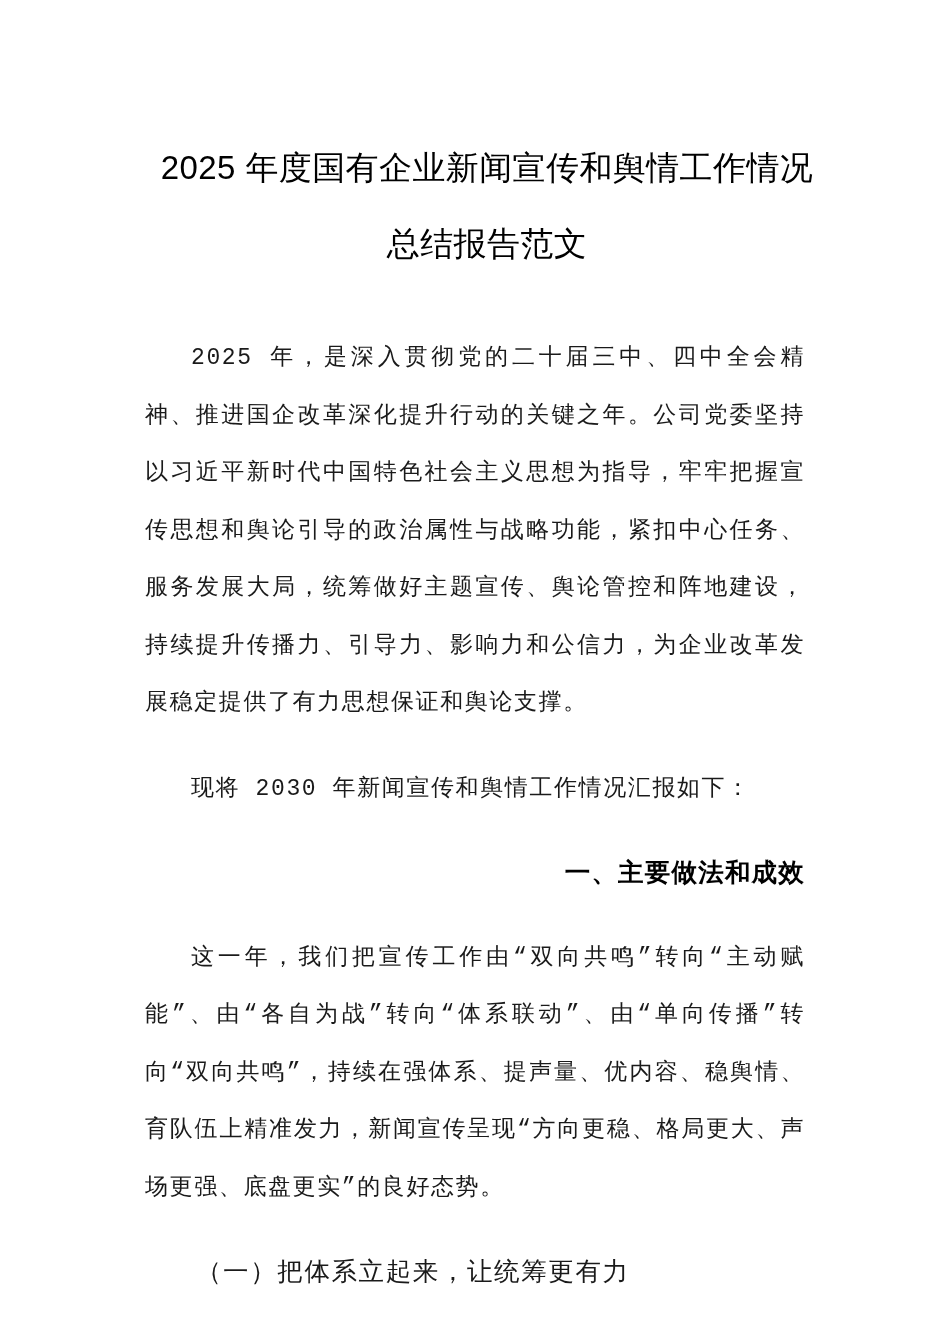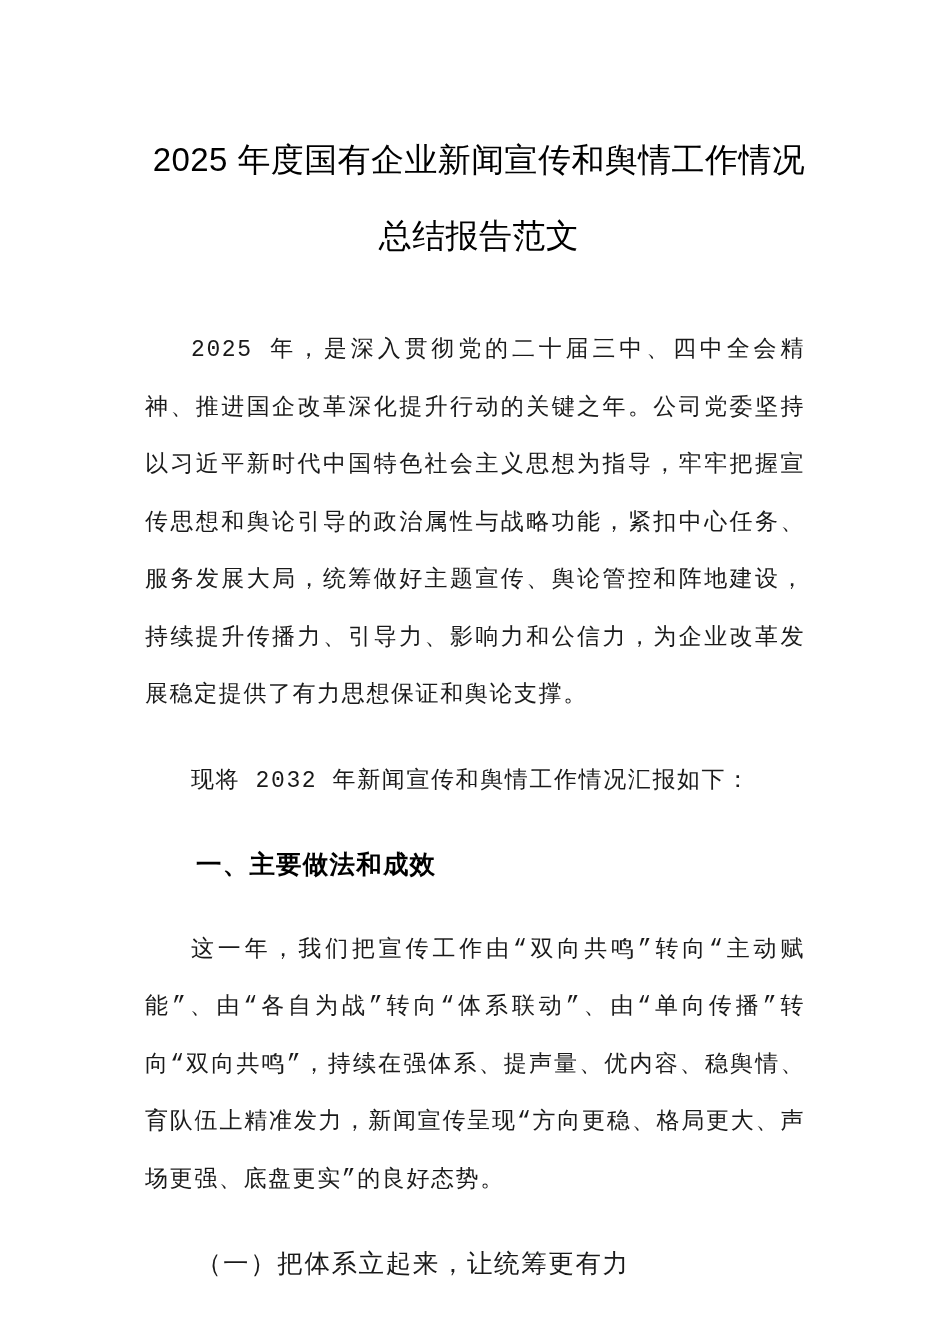--- a/index.html
+++ b/index.html
@@ -27,21 +27,21 @@
 
   
   .doc-title {
     font-family: "Liberation Sans", "DejaVu Sans", sans-serif;
     font-size: 33px;
     font-weight: 400;
     line-height: 76px;
     color: #000000;
     text-align: center;
     letter-spacing: 0.4px;
-    margin: 4px;
+    margin: 12px;
     padding-top: 118px;
     width: 660px;
   }
 
   
   .para {
     font-family: Liberation Mono, monospace;
     font-size: 23px;
     font-weight: 400;
     color: #1a1a1a;
@@ -67,21 +67,21 @@
     font-family: "Liberation Sans", "DejaVu Sans", sans-serif;
     font-size: 25.5px;
     font-weight: 700;
     color: #000000;
     line-height: 57.5px;
     text-indent: 2em;
     letter-spacing: 1.2px;
     margin: 0;
     margin-top: 26px;
     width: 660px;
-    text-align: left;
+    text-align: right;
   }
 
   
   .heading-2 {
     font-family: "Liberation Serif", "DejaVu Serif", serif;
     font-size: 25.5px;
     font-weight: 400;
     color: #1a1a1a;
     line-height: 57.5px;
     text-indent: 2em;
@@ -95,21 +95,21 @@
 </head>
 <body>
 
 <div class="page">
   <div class="doc-body">
 
     <h1 class="doc-title">2025 年度国有企业新闻宣传和舆情工作情况总结报告范文</h1>
 
     <p class="para first">2025 年，是深入贯彻党的二十届三中、四中全会精神、推进国企改革深化提升行动的关键之年。公司党委坚持以习近平新时代中国特色社会主义思想为指导，牢牢把握宣传思想和舆论引导的政治属性与战略功能，紧扣中心任务、服务发展大局，统筹做好主题宣传、舆论管控和阵地建设，持续提升传播力、引导力、影响力和公信力，为企业改革发展稳定提供了有力思想保证和舆论支撑。</p>
 
-    <p class="para spaced">现将 2032 年新闻宣传和舆情工作情况汇报如下：</p>
+    <p class="para spaced">现将 2030 年新闻宣传和舆情工作情况汇报如下：</p>
 
     <h2 class="heading-1">一、主要做法和成效</h2>
 
     <p class="para spaced">这一年，我们把宣传工作由“双向共鸣”转向“主动赋能”、由“各自为战”转向“体系联动”、由“单向传播”转向“双向共鸣”，持续在强体系、提声量、优内容、稳舆情、育队伍上精准发力，新闻宣传呈现“方向更稳、格局更大、声场更强、底盘更实”的良好态势。</p>
 
     <h3 class="heading-2">（一）把体系立起来，让统筹更有力</h3>
 
   </div>
 </div>
 

